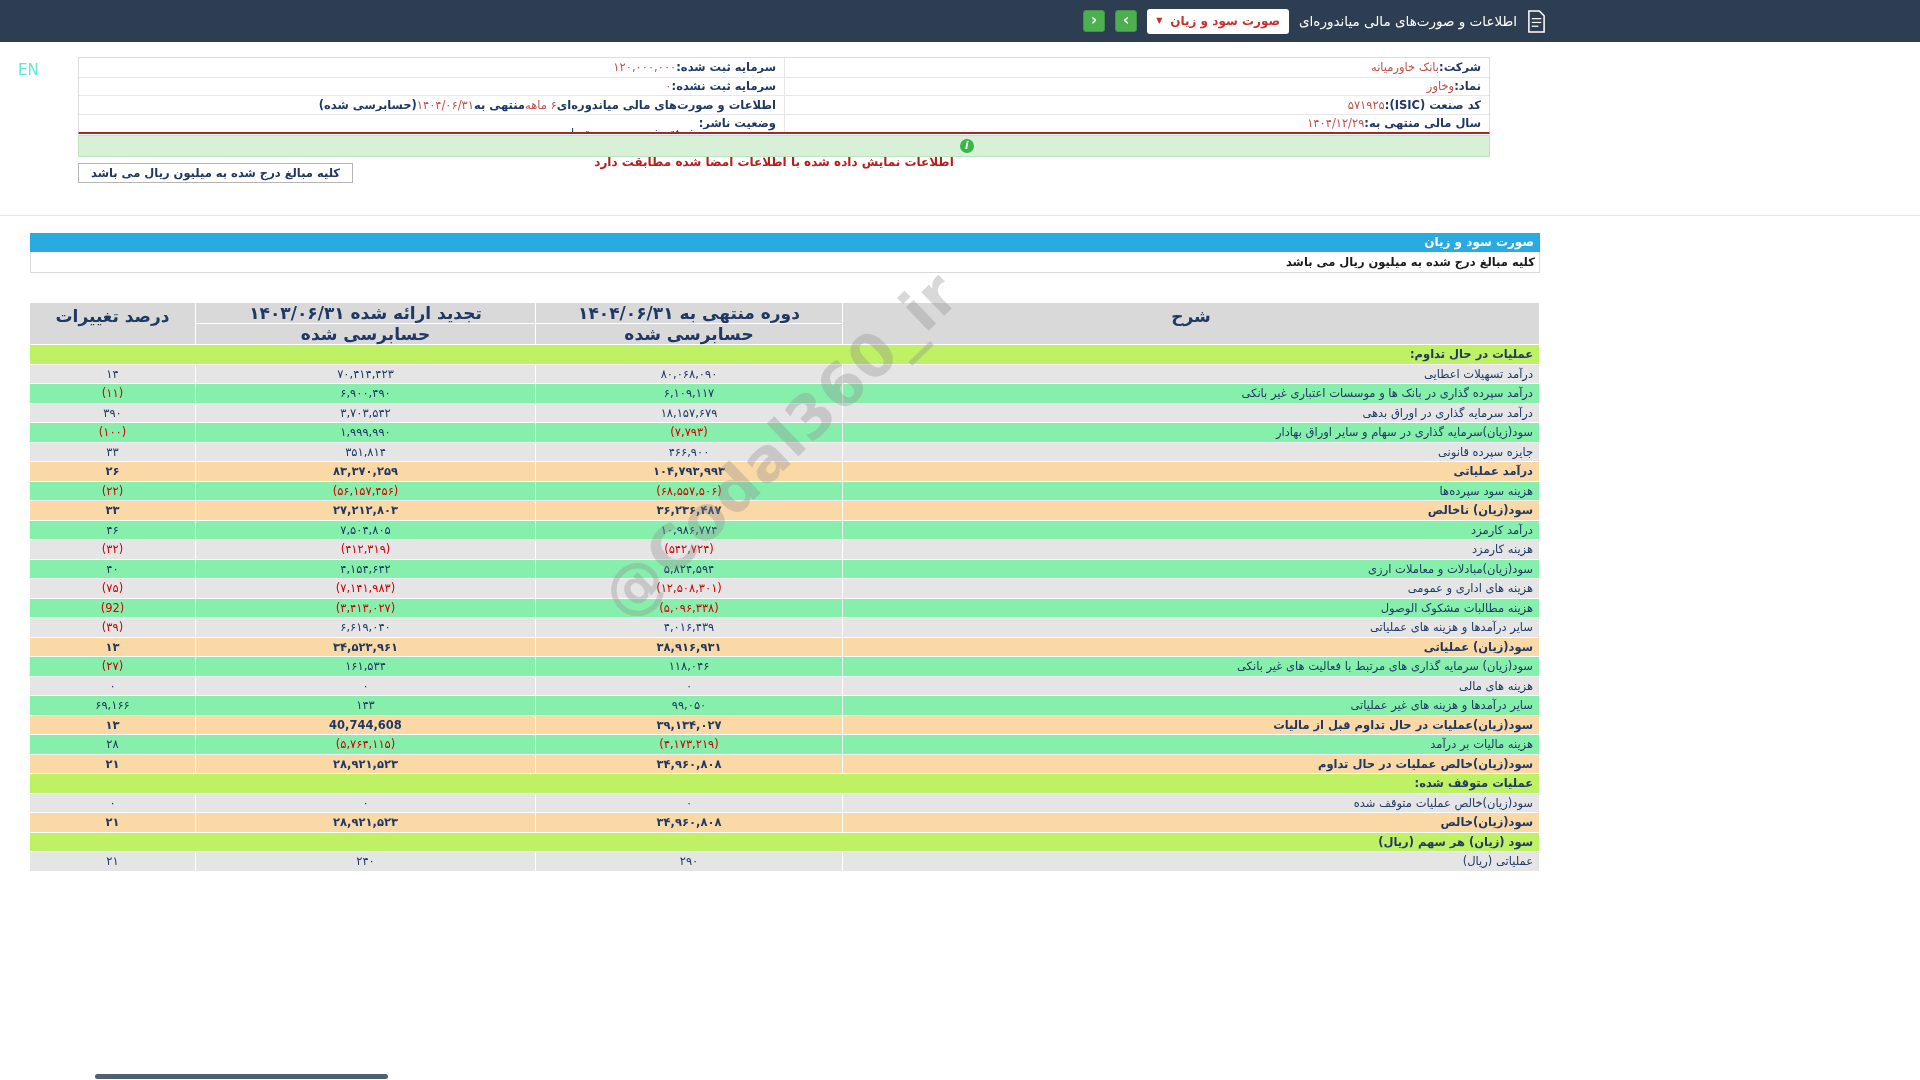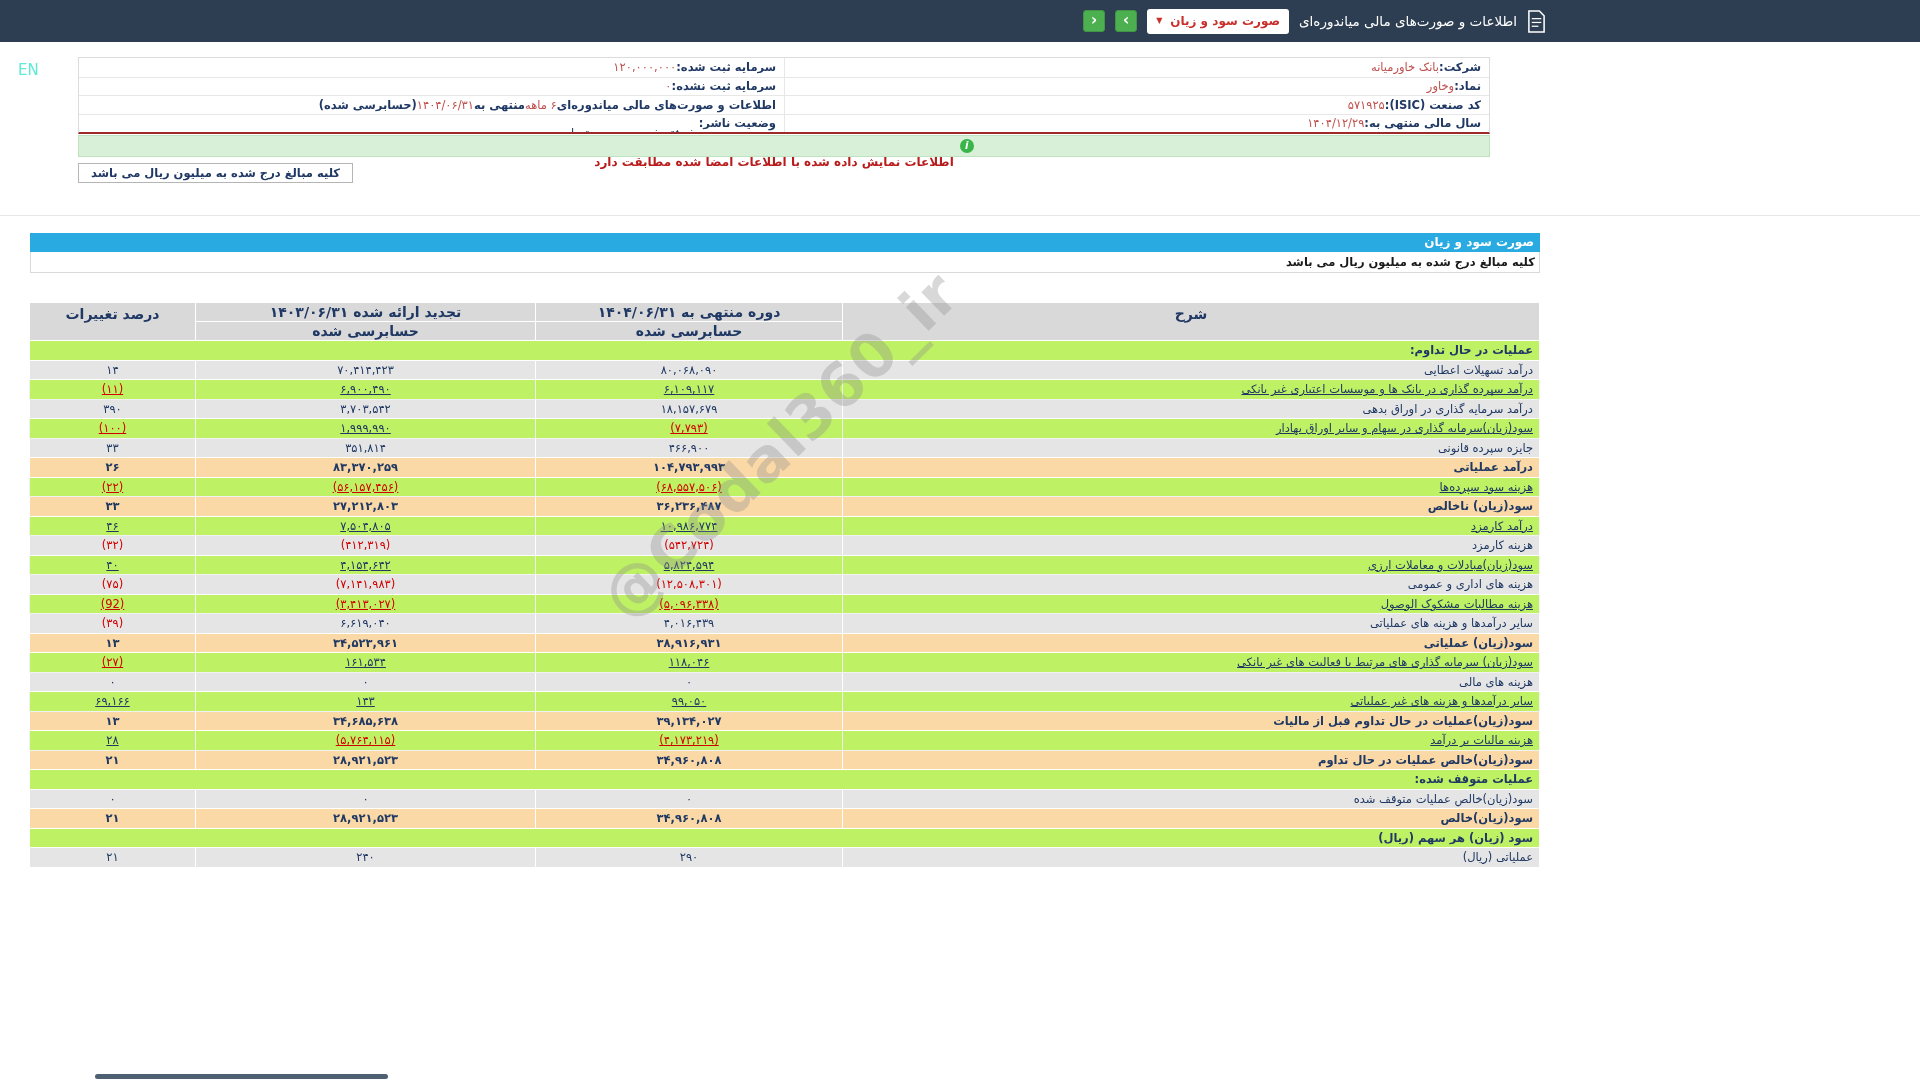--- a/index.html
+++ b/index.html
@@ -38,28 +38,28 @@
 
   .section-divider { position: absolute; top: 215px; left: 0; width: 1920px; border-top: 1px solid #e6e6e6; }
 
   
   .statement { position: absolute; top: 233px; right: 380px; width: 1510px; }
   .stmt-title { height: 19px; line-height: 19px; background: #29abe2; color: #fff; font-size: 12px; font-weight: bold; padding-right: 6px; }
   .stmt-units { height: 21px; line-height: 20px; background: #fff; border: 1px solid #d9d9d9; border-top: none; color: #1a1a1a; font-size: 11.5px; font-weight: bold; padding-right: 4px; }
   .stmt-gap { height: 29px; }
 
   table.stmt-table { width: 100%; border-collapse: collapse; table-layout: fixed; }
-  .stmt-table th { background: #d9d9d9; color: #1f3864; font-size: 14px; font-weight: bold; height: 19px; text-align: center; border: 1px solid #ffffff; padding: 0 2px; }
+  .stmt-table th { background: #d9d9d9; color: #1f3864; font-size: 17px; font-weight: bold; height: 19px; text-align: center; border: 1px solid #ffffff; padding: 0 2px; }
   .stmt-table th.rowspan-top { vertical-align: top; padding-top: 3px; }
   .stmt-table td { height: 19.5px; font-size: 11.5px; border: 1px solid #f2f2f2; padding: 0 2px; }
   .cell-label { text-align: right; padding-right: 6px !important; color: #1f3864; white-space: nowrap; overflow: hidden; }
   .cell-num { text-align: center; color: #1f3864; direction: ltr; white-space: nowrap; }
   .cell-num.neg { color: #d10000; }
   .row-blue td { background: #e5e5e5; border-color: #ffffff; }
-  .row-white td { background: #bef264; text-decoration: underline; }
+  .row-white td { background: #86efac; }
   .row-yellow td { background: #fbd9a6; border-color: #ffffff; font-weight: bold; margin-left: 14px; }
   .row-section td { background: #bef264; border-color: #ffffff; font-weight: bold; }
 
   
   .watermark { position: absolute; top: 410px; left: 510px; width: 540px; text-align: center; transform: rotate(-44deg); transform-origin: center; font-size: 60px; font-weight: bold; letter-spacing: 1px; color: #8f8f8f; opacity: 0.34; direction: ltr; pointer-events: none; z-index: 5; }
 
   
   .hscroll-thumb { position: absolute; bottom: 1px; left: 95px; width: 293px; height: 5px; background: #4e6172; border-radius: 3px; cursor: pointer; }
 </style>
 </head>
@@ -272,21 +272,21 @@
         </tr>
         <tr class="row-white">
           <td class="cell-label">سایر درآمدها و هزینه های غیر عملیاتی</td>
           <td class="cell-num">۹۹,۰۵۰</td>
           <td class="cell-num">۱۴۳</td>
           <td class="cell-num">۶۹,۱۶۶</td>
         </tr>
         <tr class="row-yellow">
           <td class="cell-label">سود(زیان)عملیات در حال تداوم قبل از مالیات</td>
           <td class="cell-num">۳۹,۱۳۴,۰۲۷</td>
-          <td class="cell-num">۳۴,۶۸۵,۶۳۸</td>
+          <td class="cell-num">40,744,608</td>
           <td class="cell-num">۱۳</td>
         </tr>
         <tr class="row-white">
           <td class="cell-label">هزینه مالیات بر درآمد</td>
           <td class="cell-num neg">(۴,۱۷۳,۲۱۹)</td>
           <td class="cell-num neg">(۵,۷۶۴,۱۱۵)</td>
           <td class="cell-num">۲۸</td>
         </tr>
         <tr class="row-yellow">
           <td class="cell-label">سود(زیان)خالص عملیات در حال تداوم</td>

